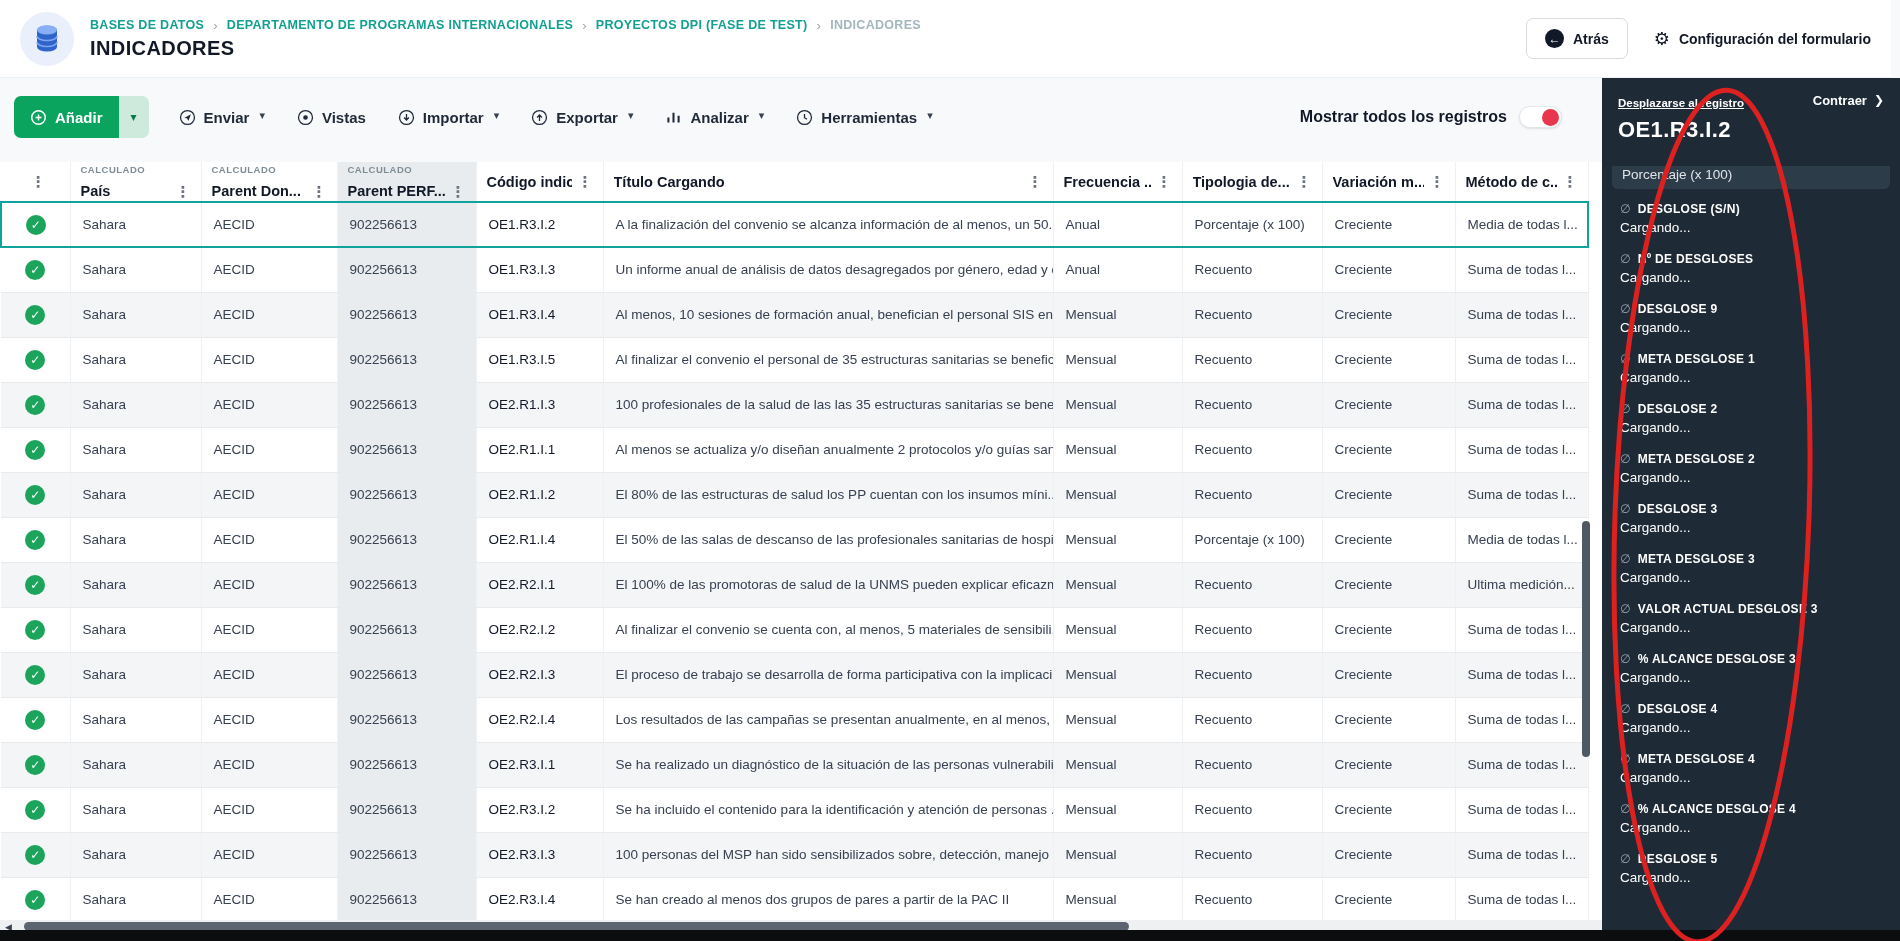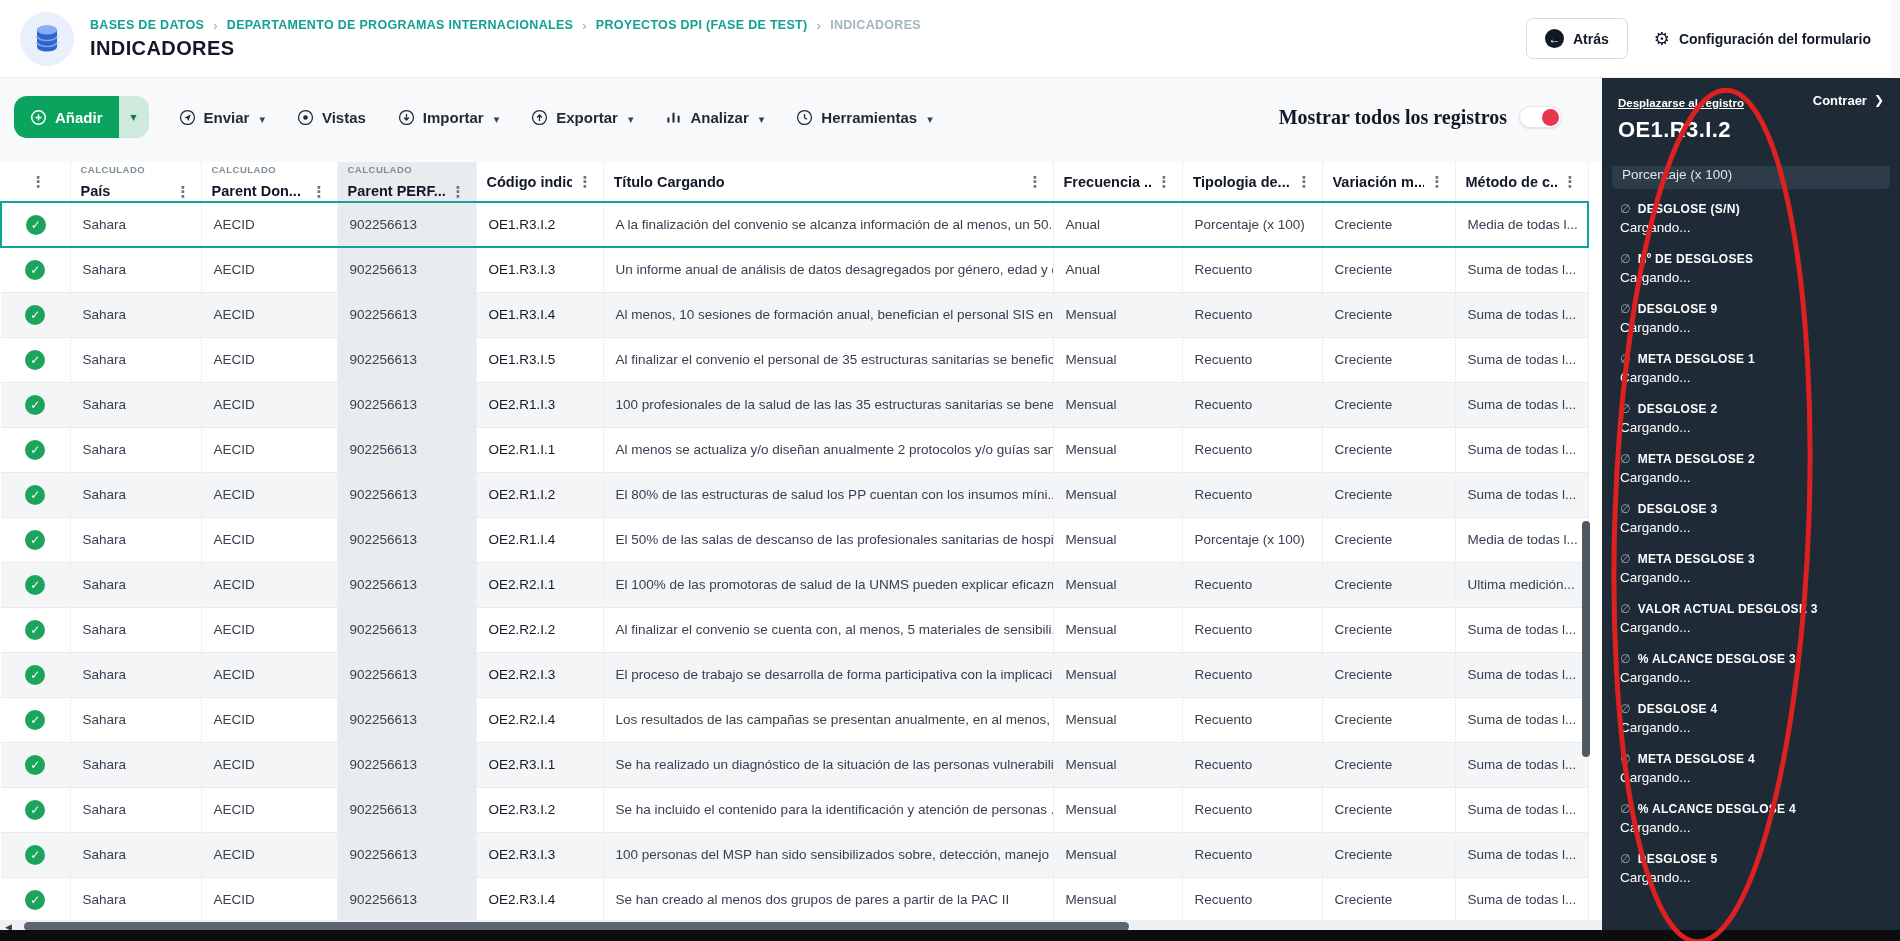--- a/index.html
+++ b/index.html
@@ -20,28 +20,28 @@
   .back-circle { width:19px; height:19px; border-radius:50%; background:#111827; color:#fff; display:inline-flex; align-items:center; justify-content:center; font-size:12px; line-height:1; }
   .btn-config { display:flex; align-items:center; gap:9px; border:none; background:none; font-size:14px; font-weight:700; color:#111827; cursor:pointer; font-family:inherit; }
   .gear-glyph { font-size:18px; line-height:1; }
 
   
   .main { position:absolute; top:78px; left:0; right:0; bottom:0; display:flex; }
   .table-area { position:relative; flex:1 1 auto; background:#f7f9fa; overflow:hidden; padding-top:16px; }
 
   
   .toolbar { height:46px; margin:0 14px 22px 14px; display:flex; align-items:center; gap:8px; }
-  .btn-add { display:flex; align-items:stretch; border-radius:13px; overflow:hidden; cursor:pointer; margin-right:10px; }
+  .btn-add { display:flex; align-items:stretch; border-radius:7px; overflow:hidden; cursor:pointer; margin-right:10px; }
   .add-main { display:flex; align-items:center; gap:8px; background:#0ba45f; color:#fff; font-size:15px; font-weight:700; padding:0 16px; height:42px; }
   .add-caret { display:flex; align-items:center; justify-content:center; width:30px; background:#cdeadd; color:#0b7a47; font-size:12px; }
-  .tbtn { display:flex; align-items:flex-end; gap:8px; background:none; border:none; font-family:inherit; font-size:15px; font-weight:600; color:#1f2937; padding:8px 12px; cursor:pointer; }
+  .tbtn { display:flex; align-items:flex-start; gap:8px; background:none; border:none; font-family:inherit; font-size:15px; font-weight:600; color:#1f2937; padding:8px 12px; cursor:pointer; }
   .tbtn svg { display:block; }
   .caret { font-size:11px; color:#374151; margin-left:2px; }
   .toolbar-right { margin-left:auto; display:flex; align-items:center; gap:12px; padding-right:26px; }
-  .show-all-label { font-size:20px; font-weight:700; color:#111827;font-family:Liberation Serif, serif; }
+  .show-all-label { font-size:16px; font-weight:700; color:#111827; }
   .toggle { width:43px; height:22px; border-radius:11px; background:#fff; border:1px solid #e3e6ea; position:relative; cursor:pointer; box-shadow:0 1px 2px rgba(0,0,0,.10); }
   .toggle .knob { position:absolute; right:2px; top:2px; width:17px; height:17px; border-radius:50%; background:#e8364e; }
 
   
   .grid-wrap { position:relative; background:#fff; }
   table { border-collapse:collapse; table-layout:fixed; width:1587px; background:#fff; }
   th { height:40px; background:#fff; border-bottom:1px solid #dfe3e6; border-right:1px solid #eef0f2; padding:0 10px; text-align:left; vertical-align:middle; }
   .th-status { text-align:center; padding:0; }
   .th-inner { display:flex; flex-direction:column; justify-content:center; }
   .kicker { font-size:9.5px; font-weight:700; letter-spacing:.5px; color:#7f8d96; margin-bottom:8px; text-transform:uppercase; }

